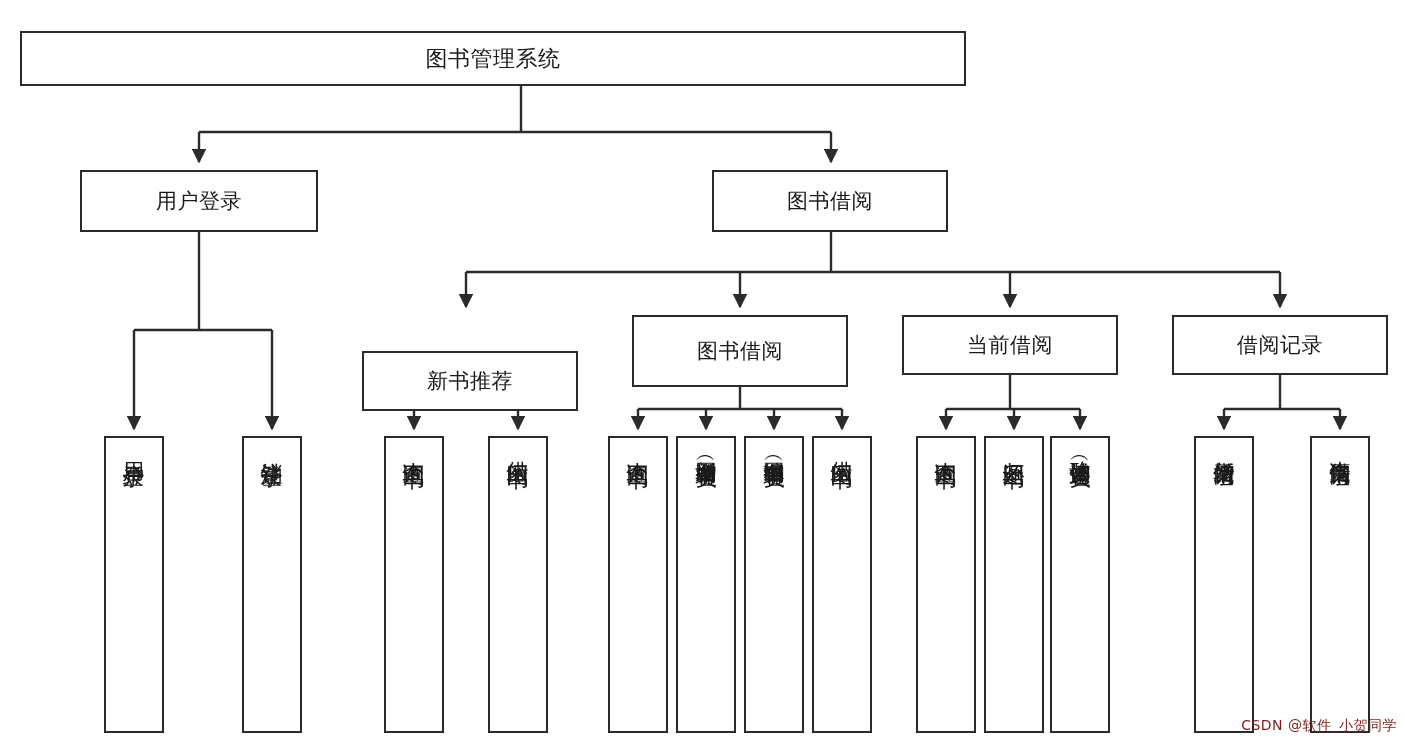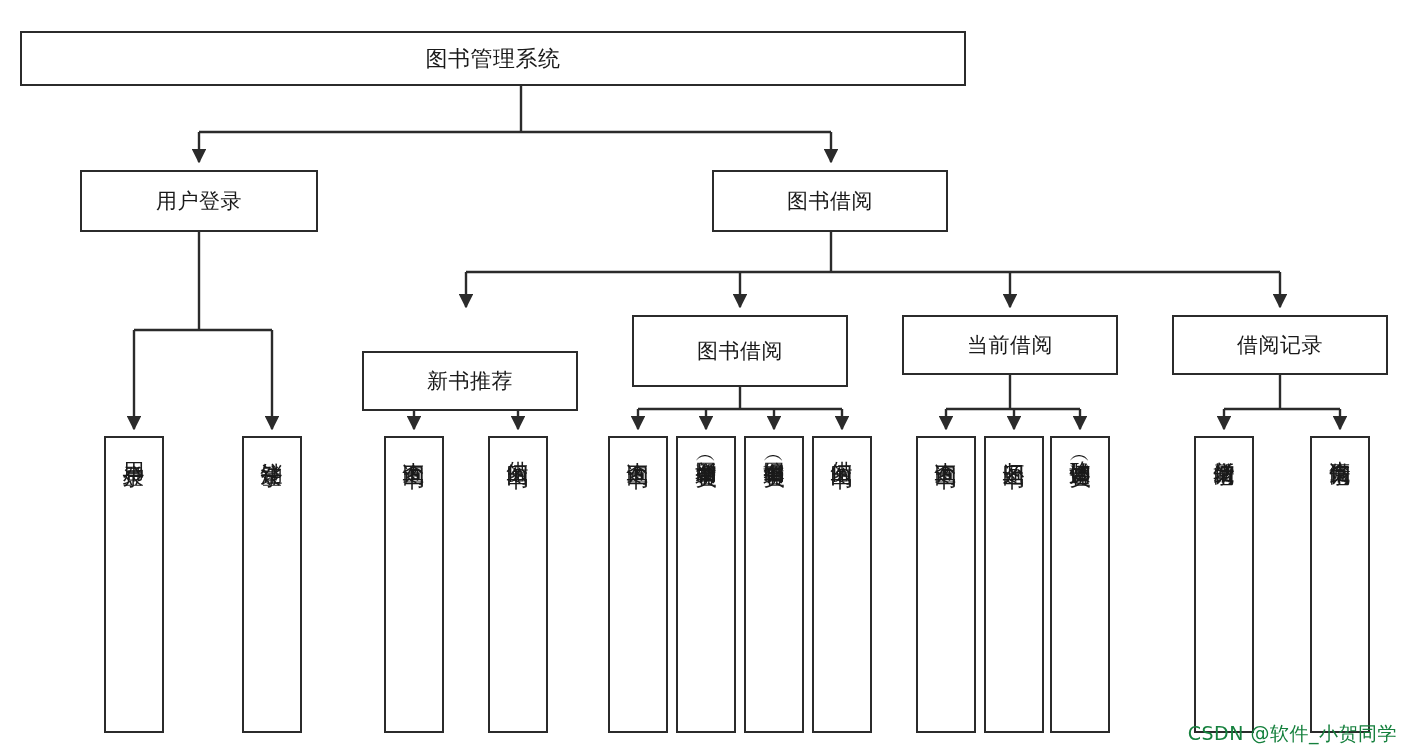--- a/index.html
+++ b/index.html
@@ -64,23 +64,23 @@
     letter-spacing: 2px;
     white-space: nowrap;
   }
   .v-node.tall .lbl {
     font-size: 21px;
     letter-spacing: 1px;
   }
   .watermark {
     position: absolute;
     right: 8px;
-    bottom: 0;
-    font-size: 19px;
-    color: #15803d;
+    bottom: 12px;
+    font-size: 14px;
+    color: #7f1d1d;
     white-space: nowrap;
     letter-spacing: 0.5px;
   }
 </style>
 </head>
 <body>
 
 <div id="canvas">
 
   <svg id="wires" viewBox="0 0 1405 747" width="1405" height="747" xmlns="http://www.w3.org/2000/svg">

